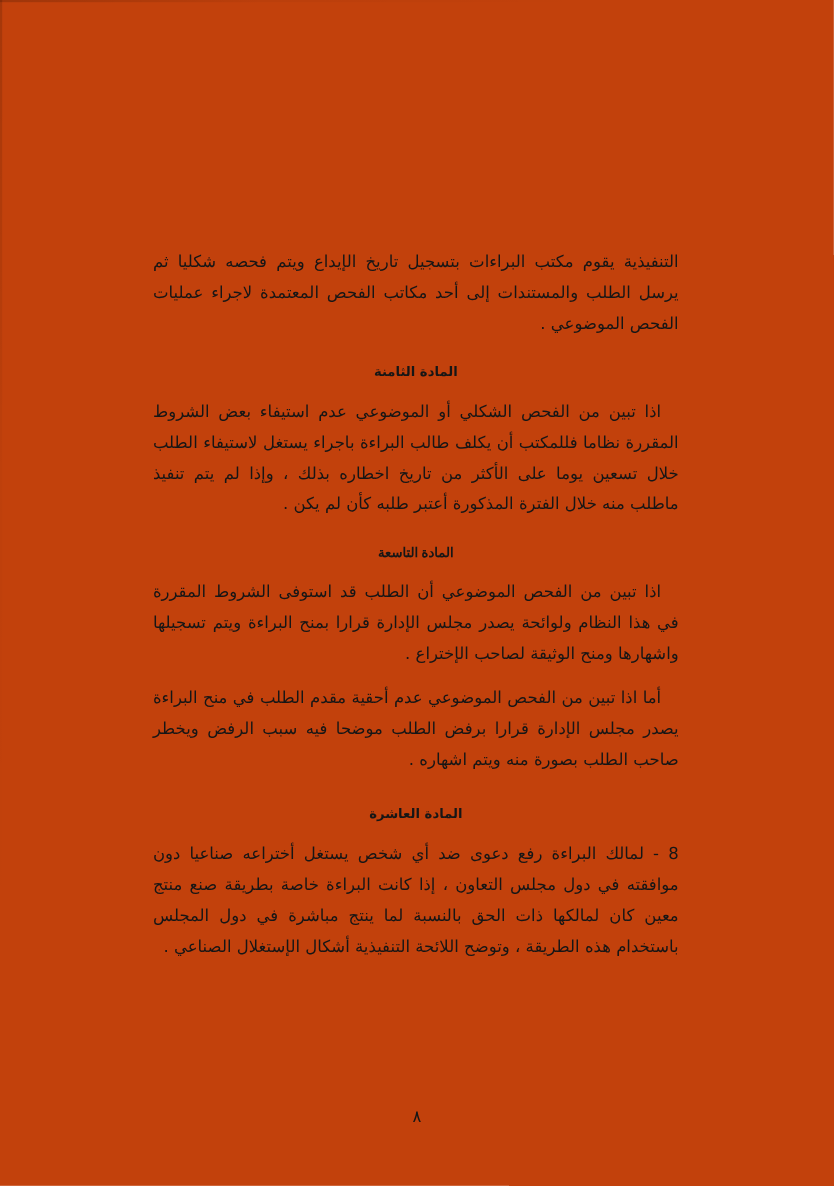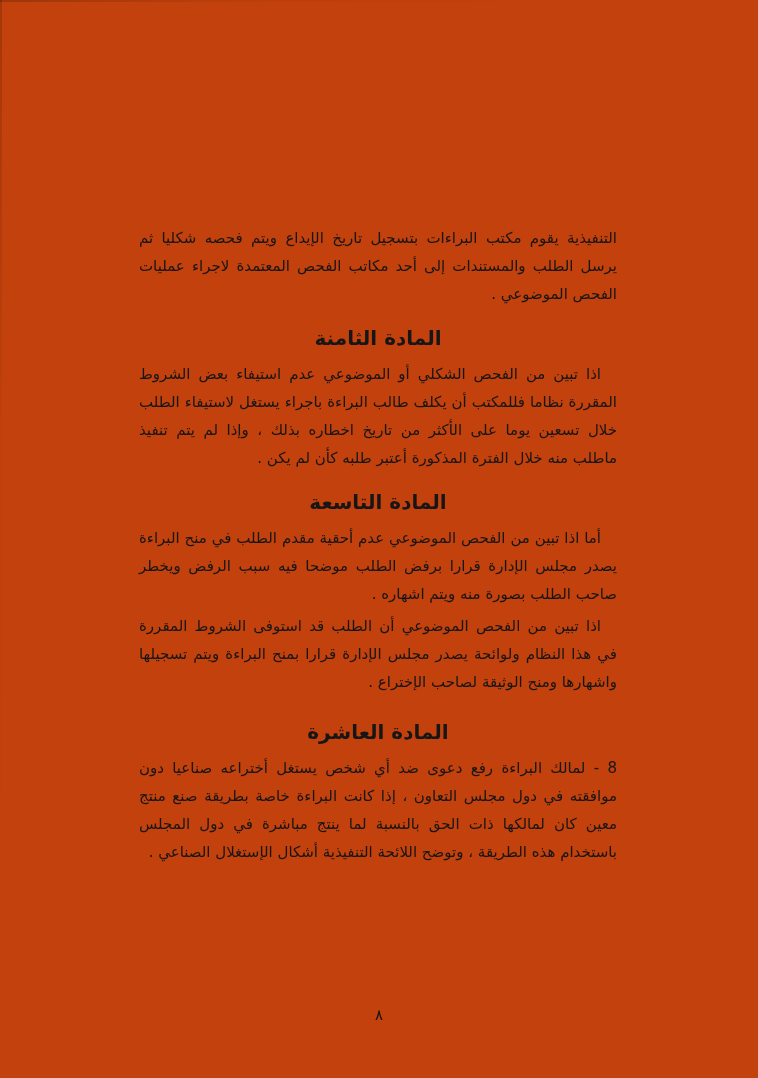--- a/index.html
+++ b/index.html
@@ -47,25 +47,26 @@
   .para {
     margin: 0 0 4px 0;
     text-align: justify;
   }
   .para.first-indent {
     text-indent: 16px;
   }
   .article-heading {
     font-weight: bold;
     text-align: center;
-    font-size: 20px;
+    font-size: 12px;
     margin: 16px 0 8px 0;
     line-height: 28px;
   }
   .article-heading.big-gap {
+    font-family: Liberation Serif, serif;
   }
   .article-heading.mid-gap {
     margin-top: 22px;
   }
   .para.space-after {
     margin-bottom: 12px;
   }
   .page-number {
     position: absolute;
     top: 1006px;
@@ -87,23 +88,23 @@
   <div class="content">
 
     <p class="para">التنفيذية يقوم مكتب البراءات بتسجيل تاريخ الإيداع ويتم فحصه شكليا ثم يرسل الطلب والمستندات إلى أحد مكاتب الفحص المعتمدة لاجراء عمليات الفحص الموضوعي .</p>
 
     <h3 class="article-heading">المادة الثامنة</h3>
 
     <p class="para first-indent">اذا تبين من الفحص الشكلي أو الموضوعي عدم استيفاء بعض الشروط المقررة نظاما فللمكتب أن يكلف طالب البراءة باجراء يستغل لاستيفاء الطلب خلال تسعين يوما على الأكثر من تاريخ اخطاره بذلك ، وإذا لم يتم تنفيذ ماطلب منه خلال الفترة المذكورة أعتبر طلبه كأن لم يكن .</p>
 
     <h3 class="article-heading big-gap">المادة التاسعة</h3>
 
+    <p class="para first-indent space-after">اذا تبين من الفحص الموضوعي أن الطلب قد استوفى الشروط المقررة في هذا النظام ولوائحة يصدر مجلس الإدارة قرارا بمنح البراءة ويتم تسجيلها واشهارها ومنح الوثيقة لصاحب الإختراع .</p>
+
     <p class="para first-indent">أما اذا تبين من الفحص الموضوعي عدم أحقية مقدم الطلب في منح البراءة يصدر مجلس الإدارة قرارا برفض الطلب موضحا فيه سبب الرفض ويخطر صاحب الطلب بصورة منه ويتم اشهاره .</p>
-
-    <p class="para first-indent space-after">اذا تبين من الفحص الموضوعي أن الطلب قد استوفى الشروط المقررة في هذا النظام ولوائحة يصدر مجلس الإدارة قرارا بمنح البراءة ويتم تسجيلها واشهارها ومنح الوثيقة لصاحب الإختراع .</p>
 
     <h3 class="article-heading mid-gap">المادة العاشرة</h3>
 
     <p class="para">8 - لمالك البراءة رفع دعوى ضد أي شخص يستغل أختراعه صناعيا دون موافقته في دول مجلس التعاون ، إذا كانت البراءة خاصة بطريقة صنع منتج معين كان لمالكها ذات الحق بالنسبة لما ينتج مباشرة في دول المجلس باستخدام هذه الطريقة ، وتوضح اللائحة التنفيذية أشكال الإستغلال الصناعي .</p>
 
   </div>
 
   <div class="page-number">٨</div>
 
 </div>

